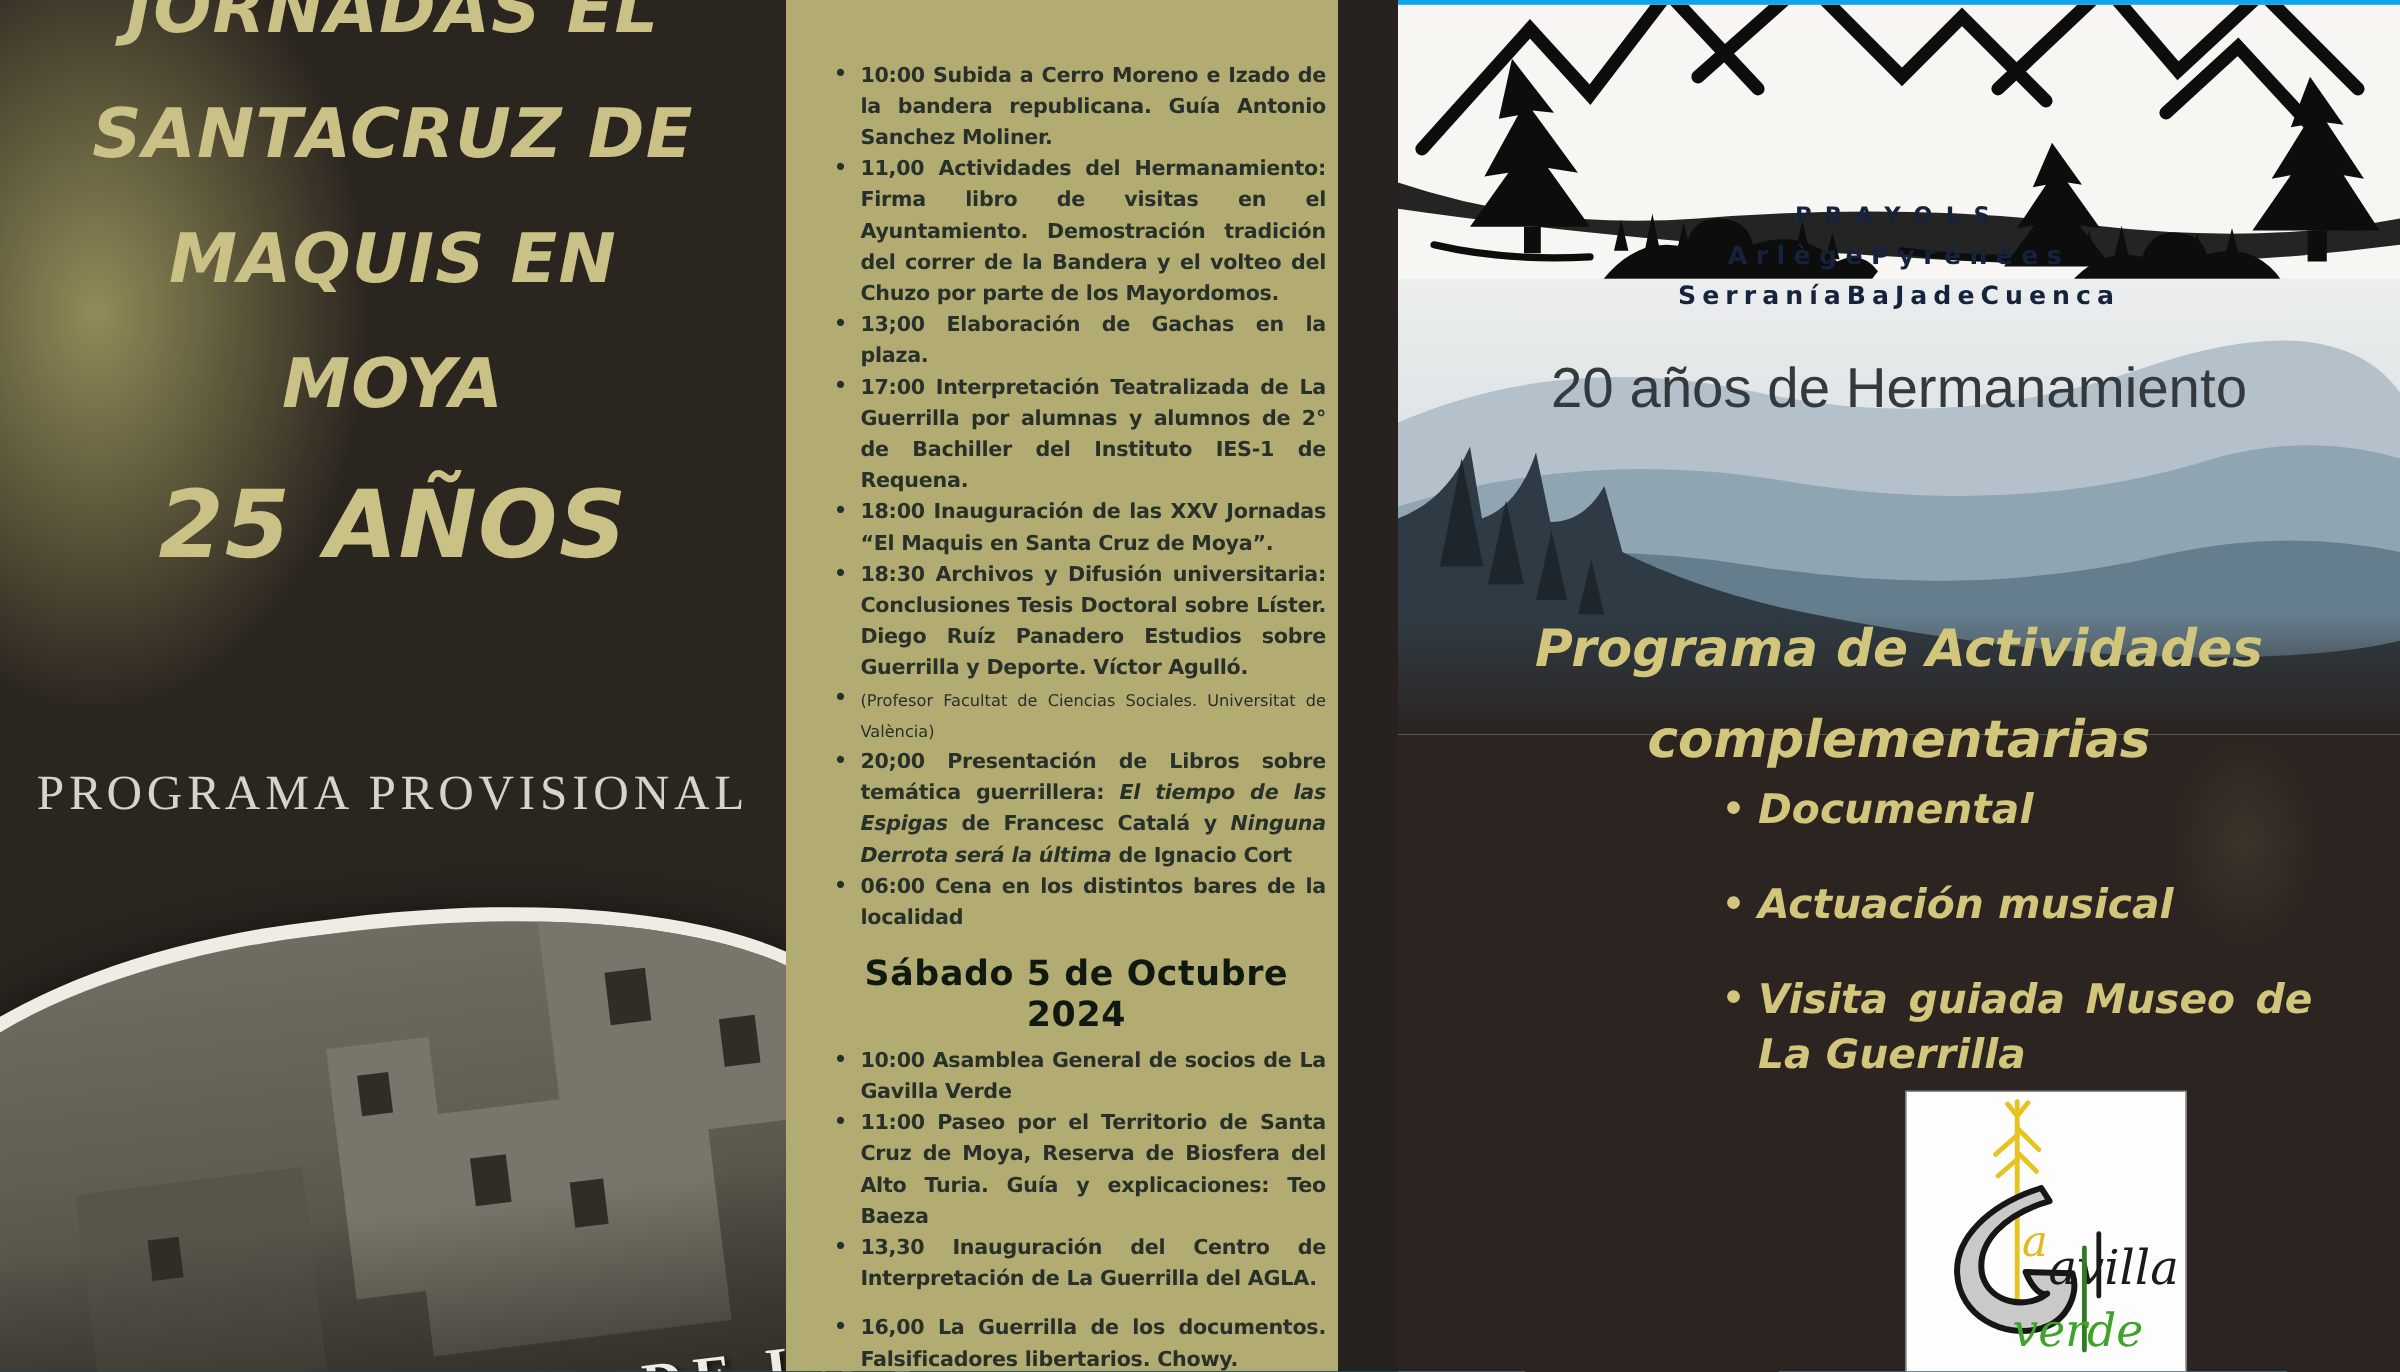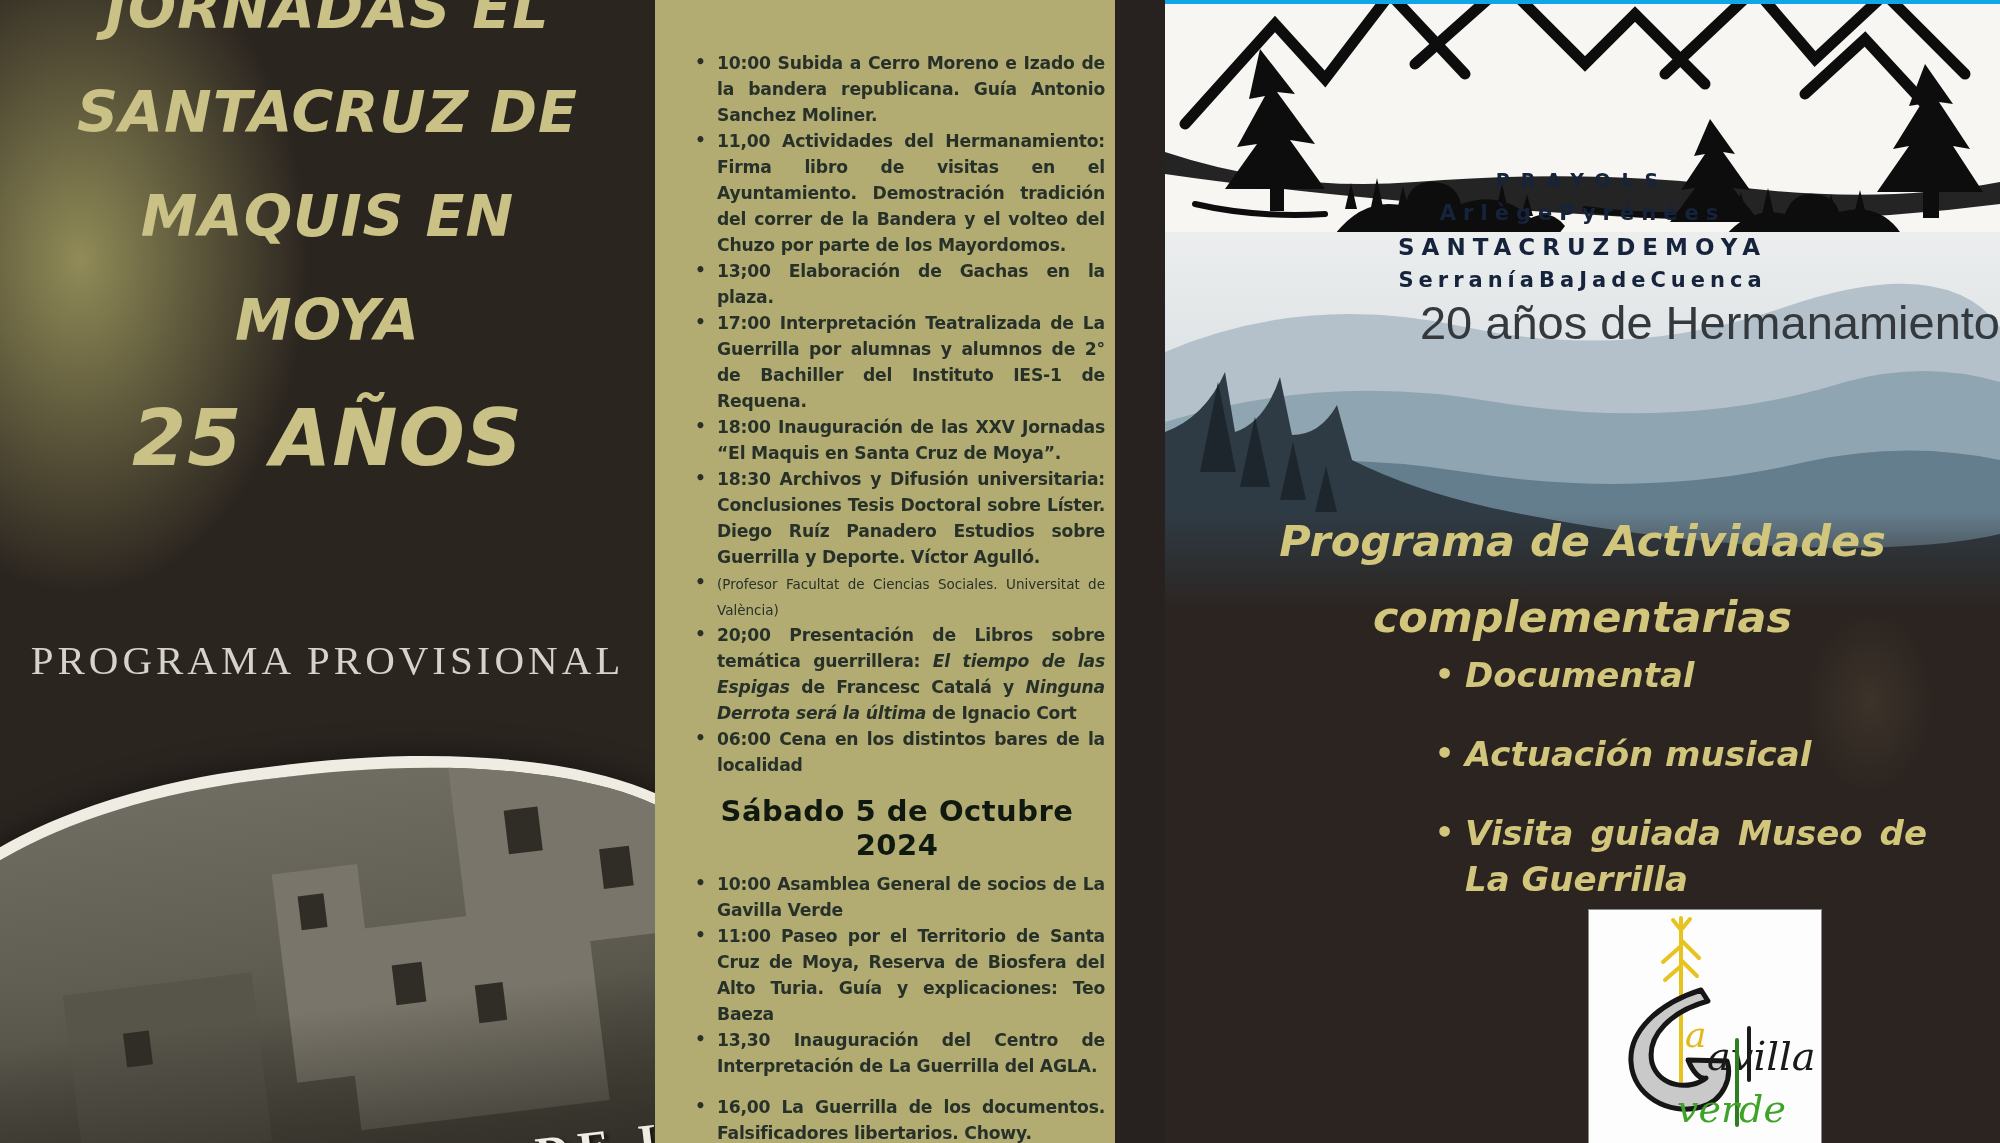--- a/index.html
+++ b/index.html
@@ -63,21 +63,21 @@
   .right-dark::after{content:"";position:absolute;right:40px;top:20px;width:180px;height:260px;
         background:radial-gradient(closest-side,rgba(105,92,66,.28),transparent 70%);}
   .forest-art{position:absolute;left:0;top:0;width:100%;height:235px;}
   .blue-mountains{position:absolute;left:0;top:228px;width:100%;height:380px;}
   .twin-block{position:absolute;left:0;top:160px;width:100%;text-align:center;z-index:4;
         color:#16233c;font-family:"DejaVu Sans",sans-serif;font-weight:bold;}
   .twin-l1{font-size:19px;letter-spacing:11px;line-height:33px;}
   .twin-l2{font-size:21px;letter-spacing:7px;line-height:33px;}
   .twin-l3{font-size:23px;letter-spacing:7px;line-height:34px;}
   .twin-l4{font-size:21px;letter-spacing:5px;line-height:33px;}
-  .anniv{position:absolute;left:0;top:291px;width:100%;text-align:right;z-index:4;
+  .anniv{position:absolute;left:0;top:291px;width:100%;text-align:center;z-index:4;
         font-size:47px;color:#34393e;letter-spacing:0;white-space:nowrap;}
   .act-title{position:absolute;left:0;width:100%;text-align:center;z-index:4;
         font-family:"DejaVu Sans",sans-serif;font-style:italic;font-weight:bold;
         font-size:43px;color:#d2c67c;}
   .act-title.t1{top:512px;}
   .act-title.t2{top:588px;}
   .act-list{position:absolute;left:300px;top:648px;width:462px;z-index:4;list-style:none;margin:0;padding:0;
         font-family:"DejaVu Sans",sans-serif;font-style:italic;font-weight:bold;
         font-size:34px;color:#d2c67c;}
   .act-list li{position:relative;margin:0 0 33px 0;line-height:46px;}
@@ -201,21 +201,20 @@
           <path d="M75 255 l15 -70 l15 70 Z"></path>
         <path d="M115 268 l13 -58 l13 58 Z"></path>
           <path d="M150 280 l11 -46 l11 46 Z"></path>
       </g>
       <rect y="280" width="835" height="100" fill="url(#fade)"></rect>
     </svg>
 
     <div class="twin-block">
       <div class="twin-l1">PRAYOLS</div>
       <div class="twin-l2">ArlègePyrénées</div>
-      <div class="twin-l3">SANTACRUZDEMOYA</div>
       <div class="twin-l4">SerraníaBaJadeCuenca</div>
     </div>
     <div class="anniv">20 años de Hermanamiento</div>
 
     <div class="act-title t1">Programa de Actividades</div>
     <div class="act-title t2">complementarias</div>
 
     <ul class="act-list">
       <li>Documental</li>
       <li>Actuación musical</li>

